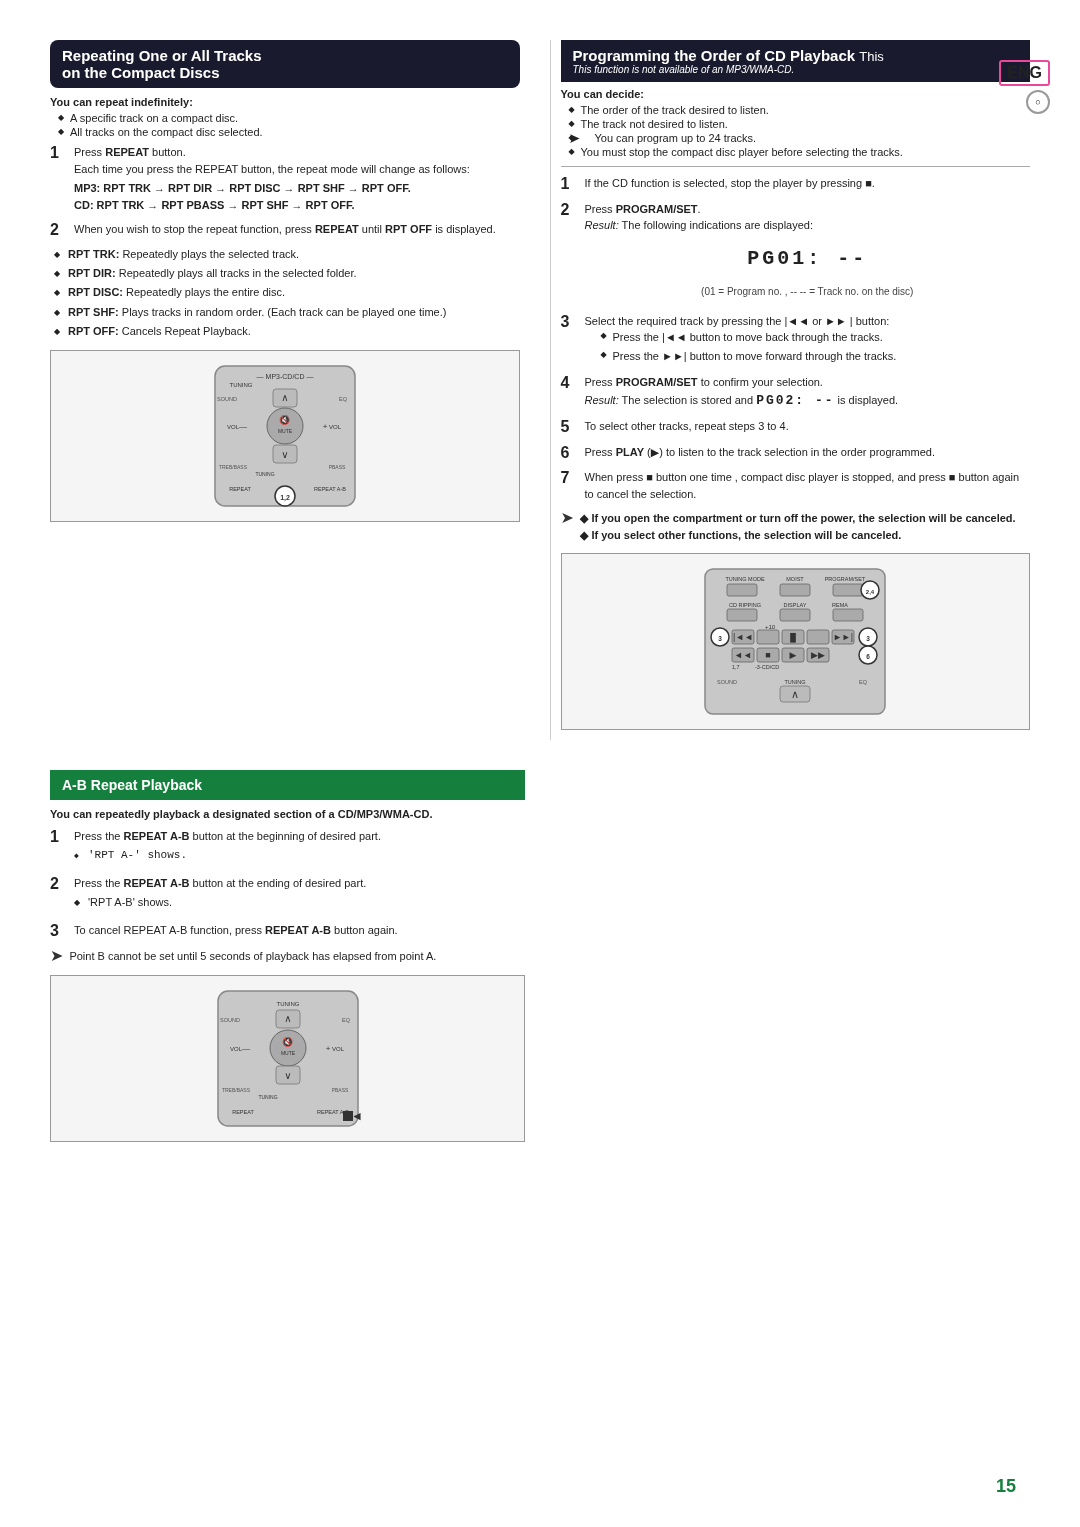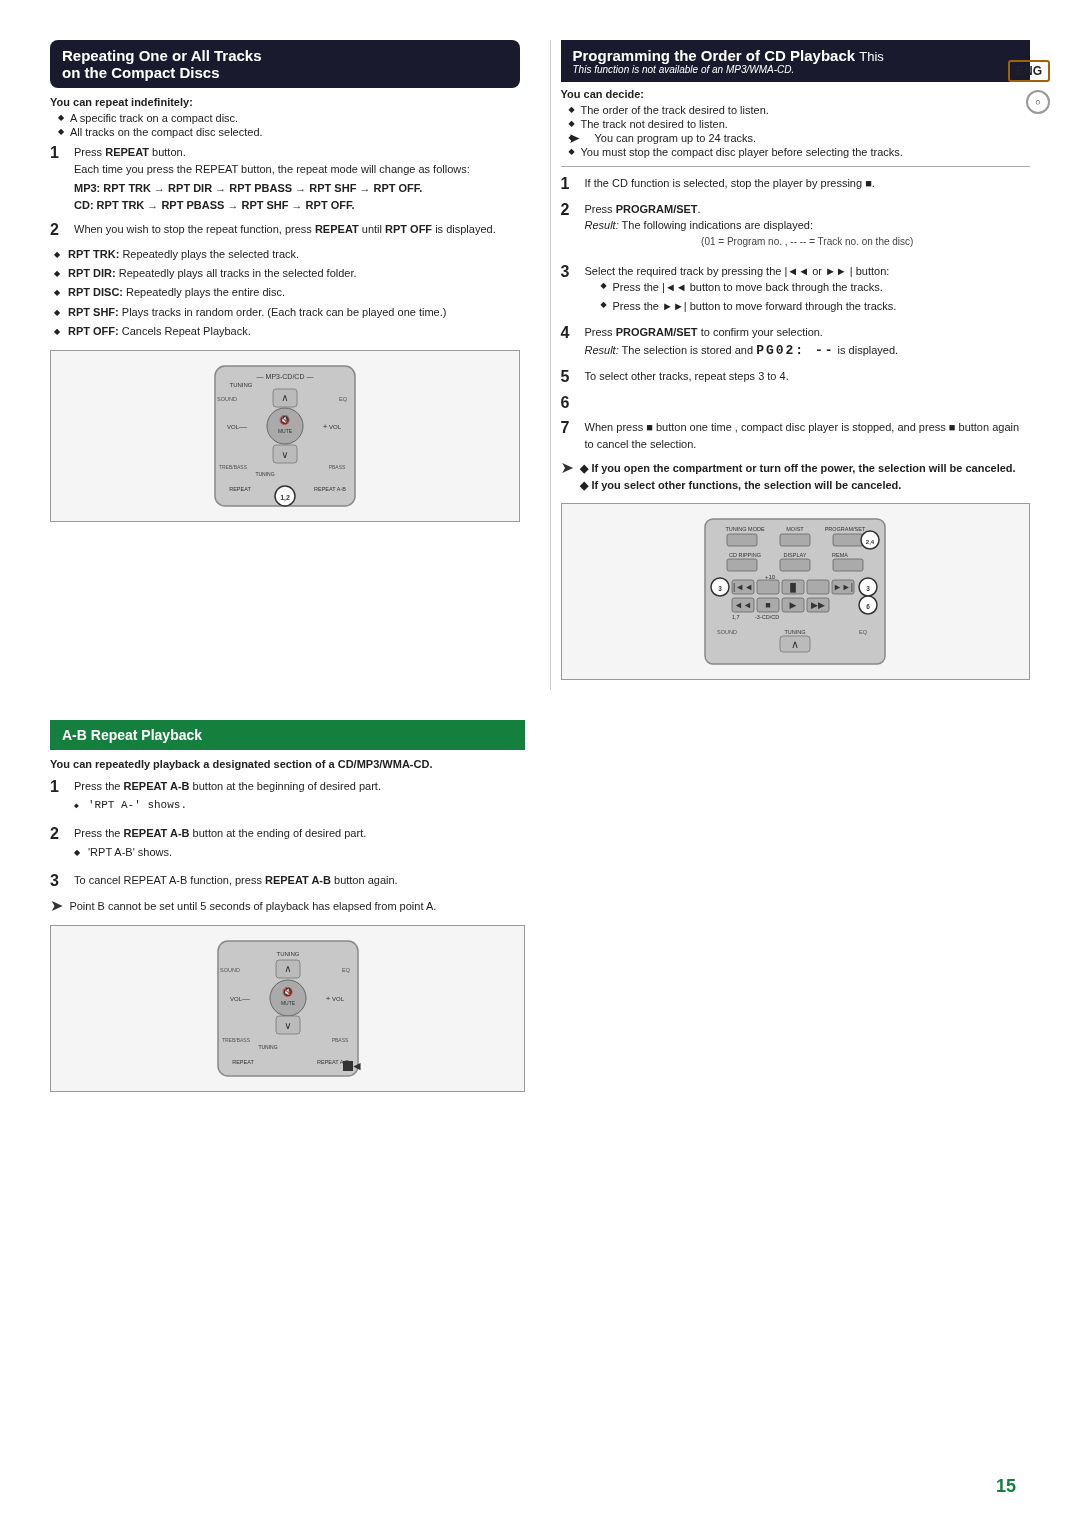--- a/index.html
+++ b/index.html
@@ -233,23 +233,23 @@
       right: 64px;
       font-size: 18px;
       font-weight: bold;
       color: #15803d;
     }
 
     .eng-badge {
       position: absolute;
       top: 60px;
       right: 30px;
-      border: 2px solid #a16207;
+      border: 2px solid #ec4899;
       padding: 2px 6px;
-      font-size: 12px;
+      font-size: 16px;
       font-weight: bold;
       border-radius: 3px;
     }
 
     .cd-badge {
       position: absolute;
       top: 90px;
       right: 30px;
       border: 2px solid #999;
       width: 24px;
@@ -288,21 +288,21 @@
       <ul class="bullet-list">
         <li>A specific track on a compact disc.</li>
         <li>All tracks on the compact disc selected.</li>
       </ul>
 
       <div class="step-block">
         <div class="step-num">1</div>
         <div class="step-content">
           <div>Press <b>REPEAT</b> button.</div>
           <div>Each time you press the REPEAT button, the repeat mode will change as follows:</div>
-          <div style="margin-top:3px;"><b>MP3:  RPT TRK → RPT DIR → RPT PBASS → RPT SHF → RPT OFF.</b></div>
+          <div style="margin-top:3px;"><b>MP3:  RPT TRK → RPT DIR → RPT DISC → RPT SHF → RPT OFF.</b></div>
           <div><b>CD:  RPT TRK → RPT PBASS → RPT SHF → RPT OFF.</b></div>
         </div>
       </div>
 
       <div class="step-block">
         <div class="step-num">2</div>
         <div class="step-content">
           When you wish to stop the repeat function, press <b>REPEAT</b> until <b>RPT OFF</b> is displayed.
         </div>
       </div>
@@ -386,20 +386,21 @@
       <div class="step-block">
         <div class="step-num">1</div>
         <div class="step-content">If the CD function is selected, stop the player by pressing ■.</div>
       </div>
 
       <div class="step-block">
         <div class="step-num">2</div>
         <div class="step-content">
           Press <b>PROGRAM/SET</b>.<br>
           <span class="result-label">Result:</span> The following indications are displayed:
+          <div class="display-text">PG01: --</div>
           <div class="display-note">(01 = Program no. ,  -- -- = Track no. on the disc)</div>
         </div>
       </div>
 
       <div class="step-block">
         <div class="step-num">3</div>
         <div class="step-content">
           Select the required track by pressing the |◄◄ or ►► | button:
           <ul class="bullet-sub">
             <li>Press the |◄◄ button to move back through the tracks.</li>
@@ -418,20 +419,23 @@
         </div>
       </div>
 
       <div class="step-block">
         <div class="step-num">5</div>
         <div class="step-content">To select other tracks, repeat steps 3 to 4.</div>
       </div>
 
       <div class="step-block">
         <div class="step-num">6</div>
+        <div class="step-content">
+          Press <b>PLAY</b> (▶) to listen to the track selection in the order programmed.
+        </div>
       </div>
 
       <div class="step-block">
         <div class="step-num">7</div>
         <div class="step-content">When press ■ button one time , compact disc player is stopped, and press ■ button again to cancel the selection.</div>
       </div>
 
       <div class="note-arrow">
         <span class="note-arrow-symbol">➤</span>
         <div class="note-arrow-content">

